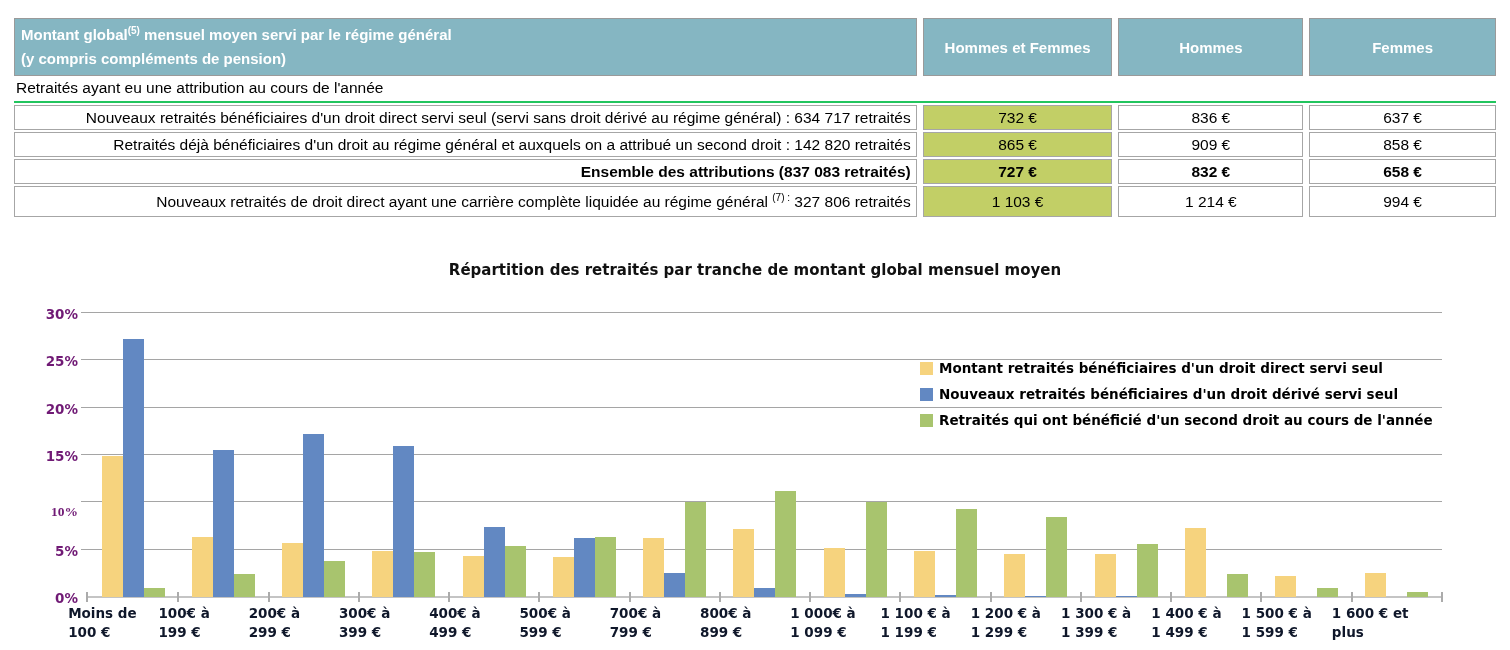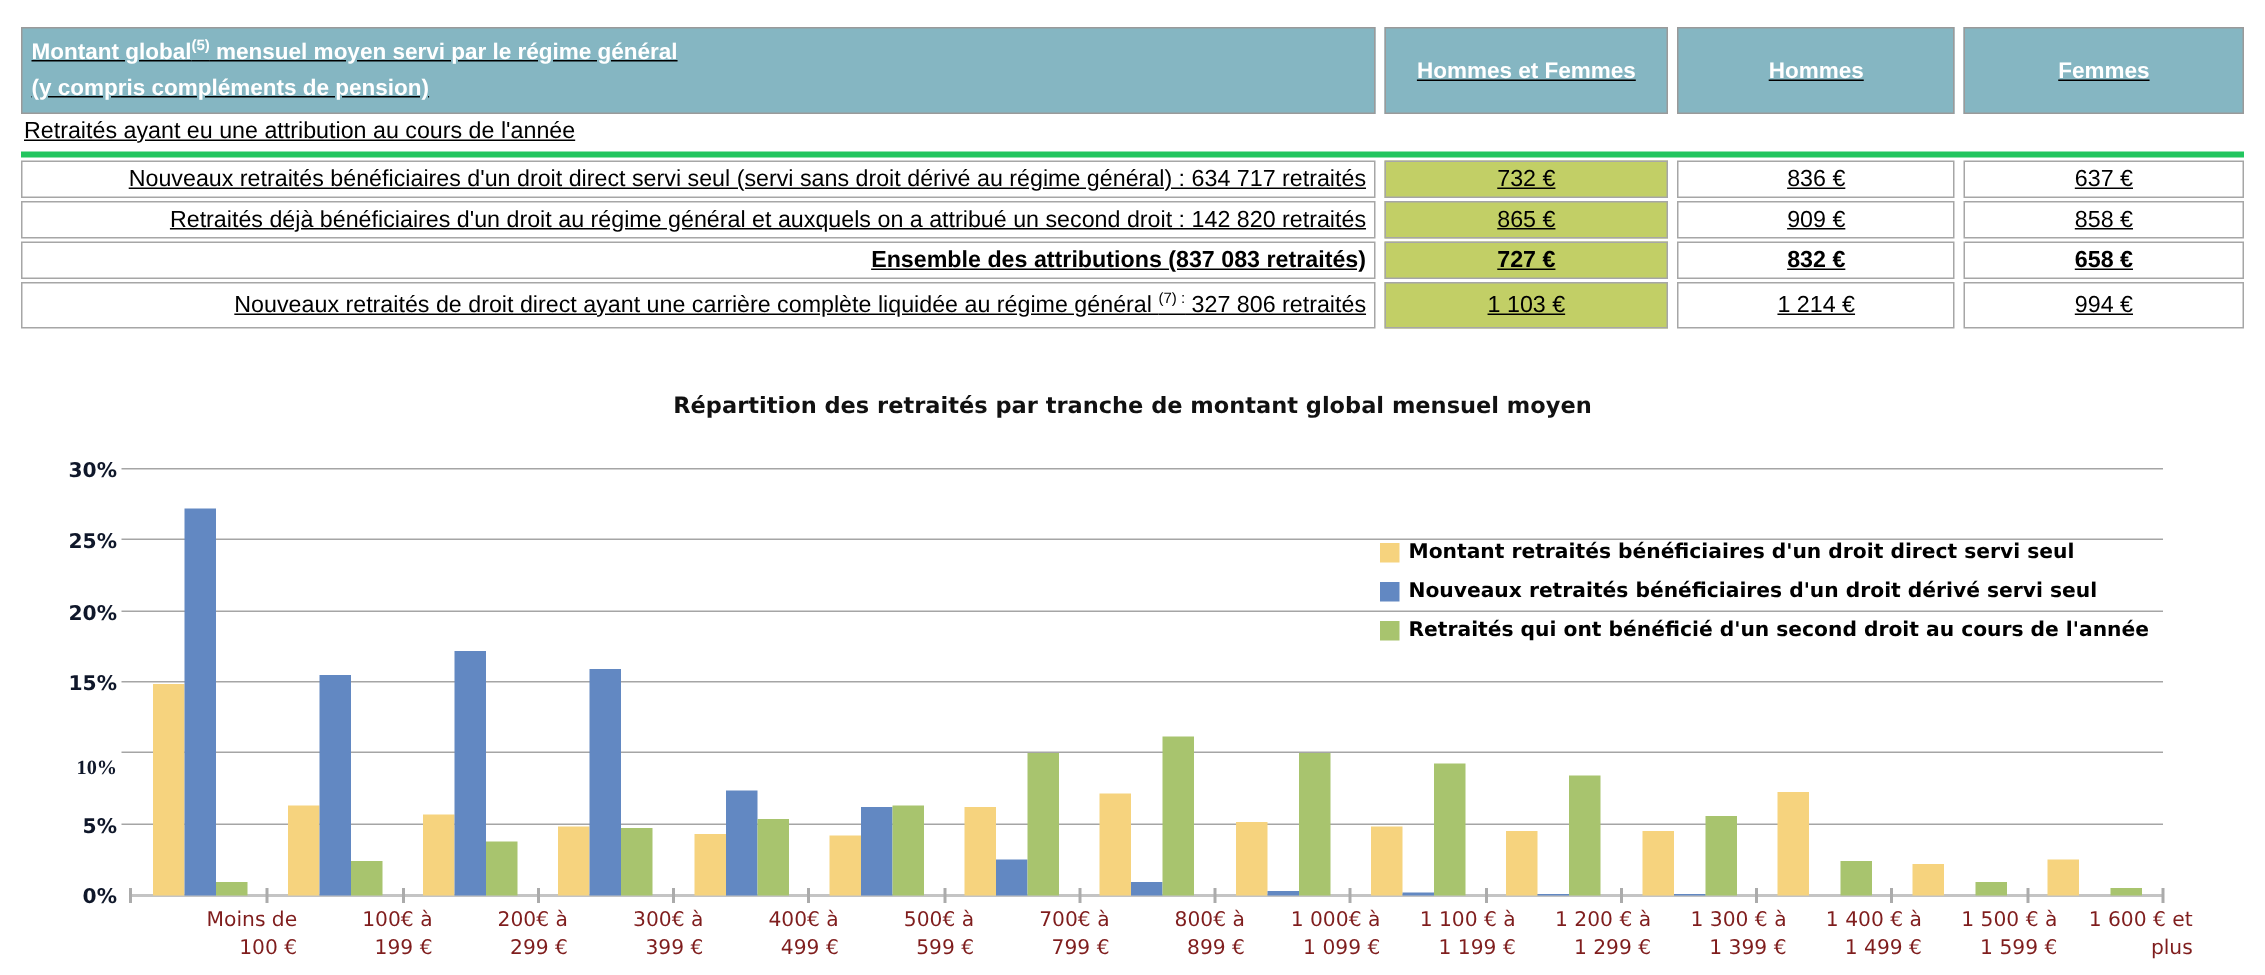--- a/index.html
+++ b/index.html
@@ -5,37 +5,37 @@
   html,body{margin:0;padding:0;}
   body{
     width:1510px;height:650px;background:#ffffff;overflow:hidden;
     font-family:"Liberation Sans", sans-serif;position:relative;
   }
   sup{font-size:10px;vertical-align:super;line-height:0;}
 
   
   table.stats{
     position:absolute;left:8px;top:16px;width:1494px;
-    border-collapse:separate;border-spacing:6px 2px;table-layout:fixed;text-decoration:underline;
+    border-collapse:separate;border-spacing:6px 2px;table-layout:fixed;
   }
   col.c-label{width:899px;}
   col.c-v1{width:189px;}
   col.c-v2{width:184px;}
   col.c-v3{width:186px;}
   .th-main{
     background:var(--hdr-bg);color:var(--hdr-fg);border:1px solid #9a9a9a;
     font-weight:bold;font-size:15px;text-align:left;vertical-align:middle;
     padding:3px 6px;height:50px;line-height:24px;
   }
   .th-col{
     background:var(--hdr-bg);color:var(--hdr-fg);border:1px solid #9a9a9a;
     font-weight:bold;font-size:15px;text-align:center;vertical-align:middle;
   }
   tr.section td{
-    border-bottom:4px solid #22c55e;font-size:15.5px;text-align:left;
+    border-bottom:2px solid #22c55e;font-size:15.5px;text-align:left;
     padding:1px 0 4px 2px;
   }
   td.lbl{
     border:1px solid #a6a6a6;background:#fff;font-size:15.5px;
     text-align:right;padding:1px 5px;height:21px;white-space:nowrap;
   }
   td.val{
     border:1px solid #a6a6a6;background:#fff;font-size:15.5px;
     text-align:center;height:21px;
   }
@@ -48,34 +48,34 @@
     position:absolute;left:0;top:261px;width:100%;text-align:center;
     font-family:"DejaVu Sans", sans-serif;font-weight:bold;font-size:15px;color:#111;
   }
   .plot{position:absolute;left:88px;top:313px;width:1354px;height:284px;}
   .gridline{position:absolute;left:0;right:0;height:1px;background:#a5a5a5;}
   .gridline::before{content:"";position:absolute;left:-7px;top:0;width:7px;height:1px;background:#a5a5a5;}
   .baseline{position:absolute;left:-1px;right:0;bottom:-1px;height:2px;background:#c4c4c4;}
   .plot-tick-origin{position:absolute;left:-2px;bottom:-5px;width:2px;height:10px;background:#ababab;}
   .ylab{
     position:absolute;left:-62px;width:52px;text-align:right;
-    font-family:"DejaVu Sans", sans-serif;font-weight:bold;font-size:13.5px;color:#0f172a;
+    font-family:"DejaVu Sans", sans-serif;font-weight:bold;font-size:13.5px;color:#701a75;
   }
   .groups{position:absolute;left:0;top:0;width:100%;height:100%;display:flex;}
   .bar-group{
     flex:1 1 0;position:relative;display:flex;align-items:flex-end;justify-content:center;
   }
   .bar-group::after{
     content:"";position:absolute;right:-1px;bottom:-5px;width:2px;height:10px;background:#ababab;
   }
   .bar{width:21px;}
   .xlab{
     position:absolute;top:calc(100% + 7px);left:50%;transform:translateX(-50%);
-    width:130px;text-align:right;font-family:"DejaVu Sans", sans-serif;
-    font-weight:normal;font-size:13.5px;line-height:19px;color:#7f1d1d;white-space:nowrap;
+    width:130px;text-align:left;font-family:"DejaVu Sans", sans-serif;
+    font-weight:bold;font-size:13.5px;line-height:19px;color:#0f172a;white-space:nowrap;
   }
   .legend{
     position:absolute;left:832px;top:47px;display:flex;flex-direction:column;gap:10px;
   }
   .legend-item{
     display:flex;align-items:center;gap:6px;
     font-family:"DejaVu Sans", sans-serif;font-weight:bold;font-size:13.5px;color:#000;
   }
   .legend-swatch{width:13px;height:13px;flex:0 0 13px;}
 </style>

